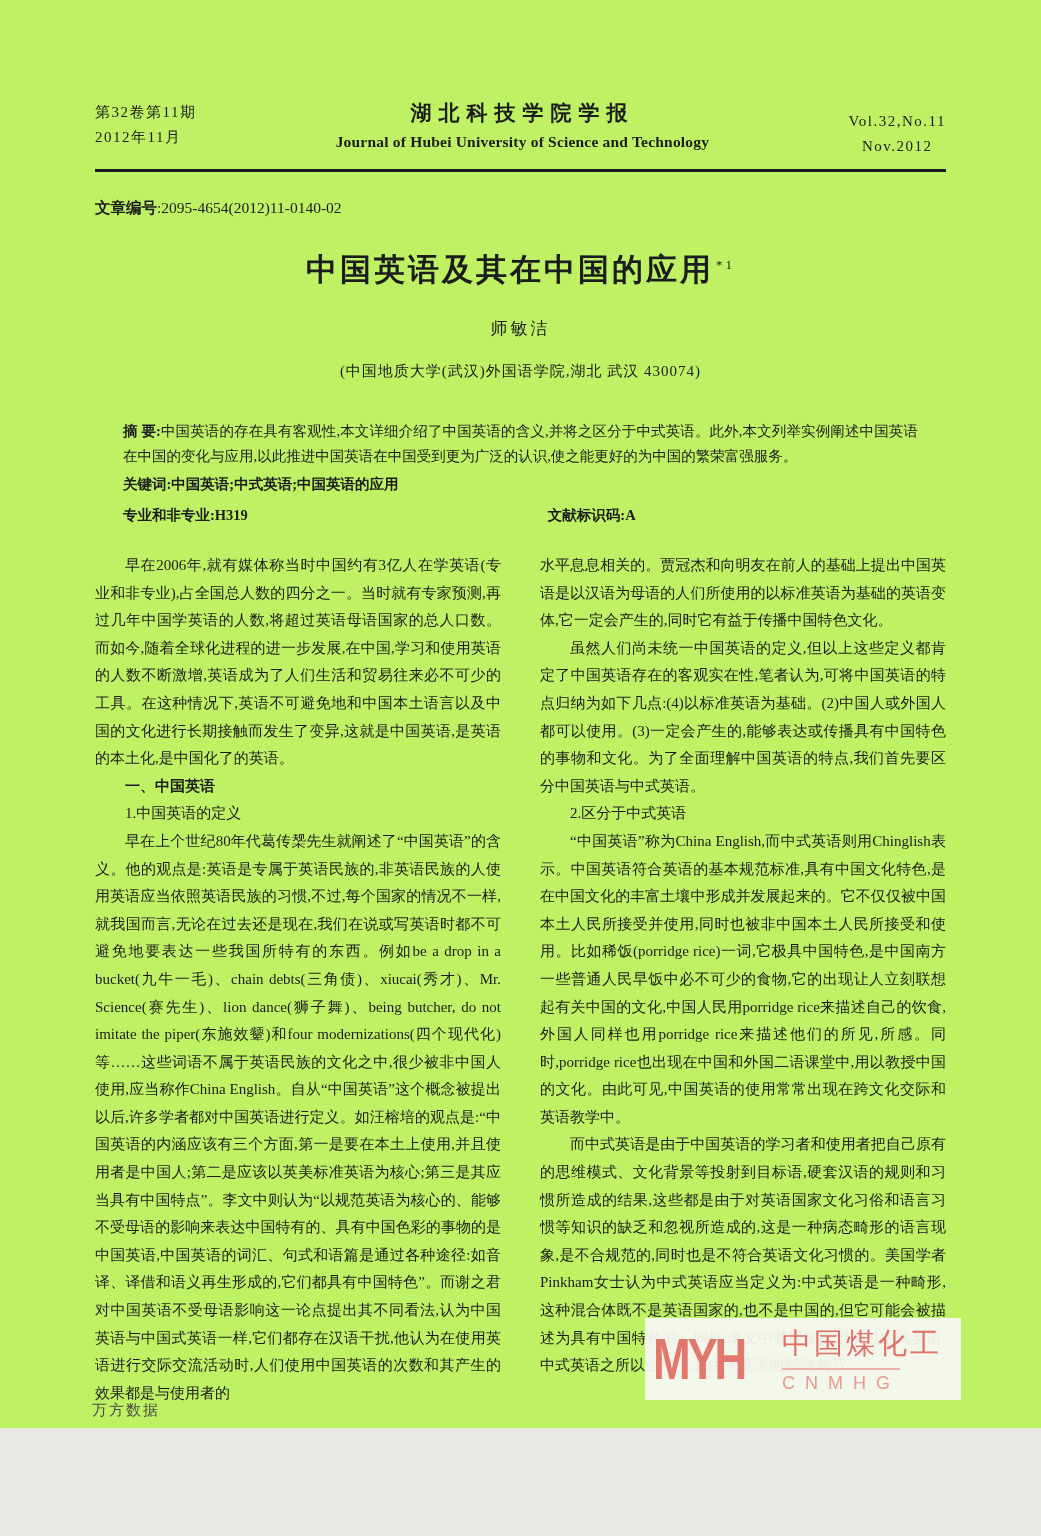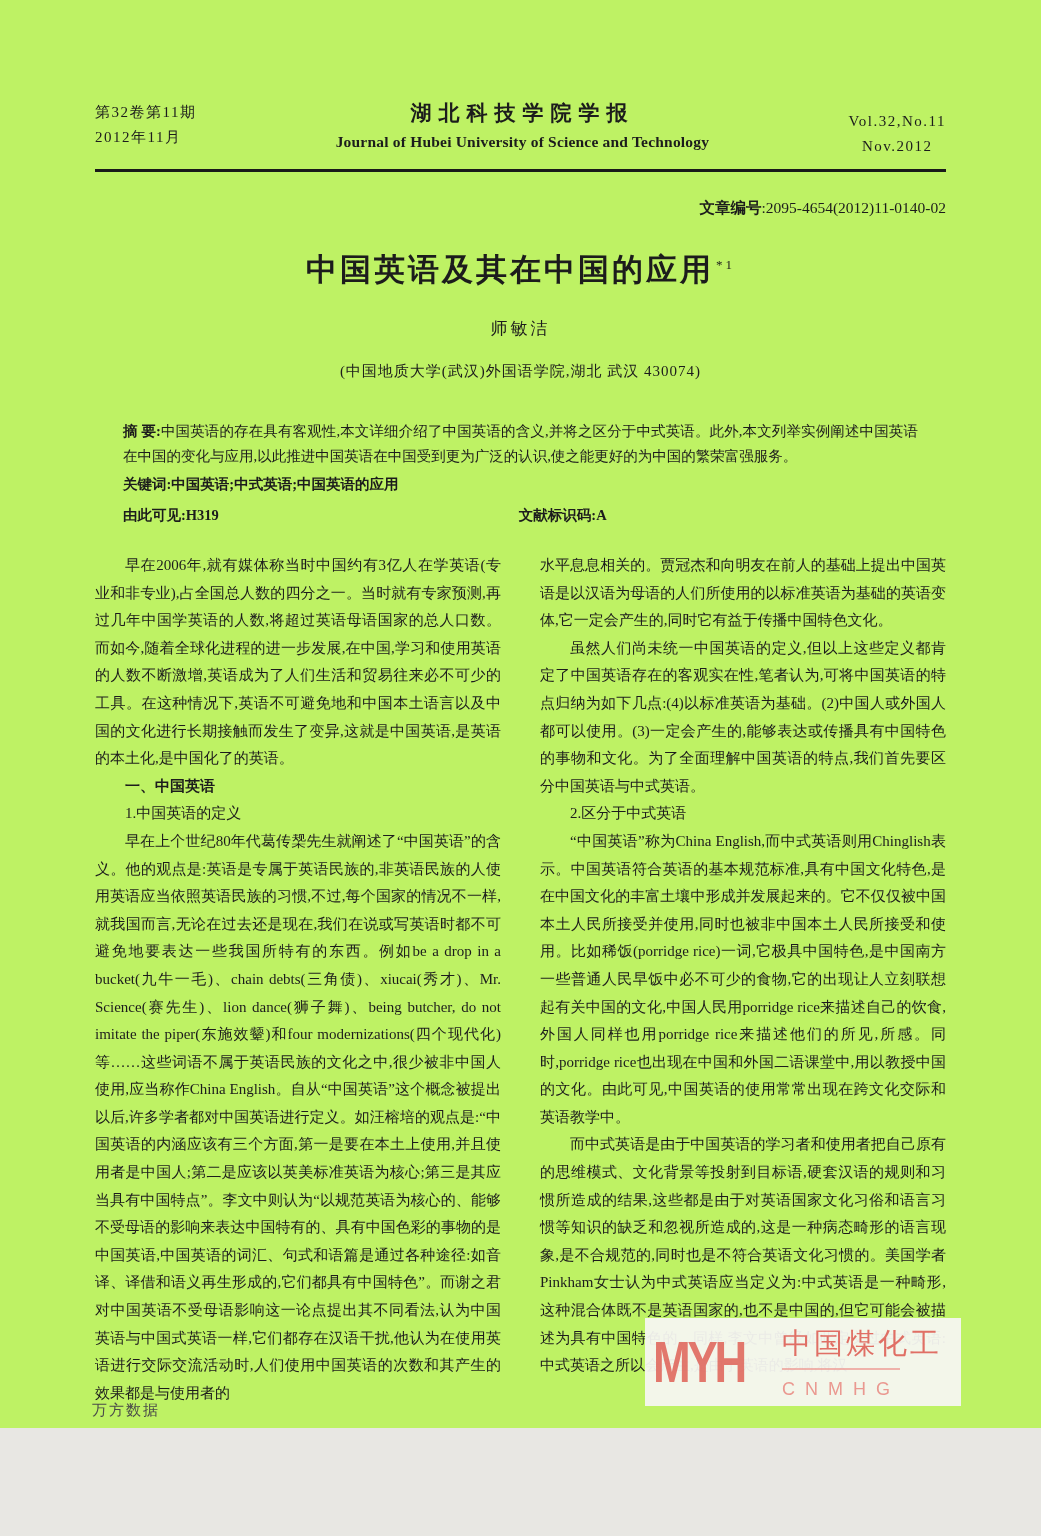--- a/index.html
+++ b/index.html
@@ -14,21 +14,21 @@
   .journal-header {
     display:flex; justify-content:space-between; align-items:center;
     border-bottom:3px solid #1a1a1a; padding-bottom:10px;
   }
   .jh-left, .jh-right { font-size:15px; line-height:25px; letter-spacing:1.5px; white-space:nowrap; }
   .jh-right { text-align:center;margin-top:19px; }
   .jh-center { text-align:center; flex:1; }
   .jh-name-cn { font-size:21px; font-weight:bold; letter-spacing:7px; }
   .jh-name-en { font-size:15.5px; font-weight:bold; margin-top:6px; letter-spacing:0.2px; }
 
-  .article-no { margin-top:26px; font-size:15.5px;text-align:right; }
+  .article-no { margin-top:26px; font-size:15.5px; }
   .b { font-weight:bold; }
 
   .title { margin:30px 0 0; text-align:center; font-size:31px; font-weight:bold; letter-spacing:3px; }
   .title-sup { font-size:13px; vertical-align:super; margin-left:2px; font-weight:normal; }
 
   .author { margin-top:26px; text-align:center; font-size:17px; letter-spacing:3px; }
   .affiliation { margin-top:22px; text-align:center; font-size:15px; letter-spacing:1px; }
 
   .abstract { margin:38px 28px 0 28px; font-size:14.5px; line-height:25px; text-align:justify; }
   .keywords { margin:3px 28px 0 28px; font-size:14.5px; line-height:25px; font-weight:bold; }
@@ -61,21 +61,21 @@
     font-family:"Liberation Sans","DejaVu Sans",sans-serif;
     font-weight:bold; font-size:58px; line-height:58px;
     color:rgba(222,96,86,0.85); letter-spacing:-4px;
     transform:scaleX(0.78); transform-origin:left center;
   }
   .wm-cn {
     font-size:29px; color:rgba(222,96,86,0.9); letter-spacing:3px;
     white-space:nowrap;
   }
   .wm-en {
-    margin-top:4px; padding-top:9px; border-top:2px solid rgba(236,150,142,0.7);
+    margin-top:4px; padding-top:3px; border-top:2px solid rgba(236,150,142,0.7);
     font-size:18px; color:rgba(233,142,134,0.9); letter-spacing:10px;
     font-family:"Liberation Sans","DejaVu Sans",sans-serif; width:fit-content;
   }
 </style>
 </head>
 <body>
 
 <div class="page">
   <div class="content">
 
@@ -106,21 +106,21 @@
 
     <div class="abstract">
       <span class="b">摘  要:</span><span>中国英语的存在具有客观性,本文详细介绍了中国英语的含义,并将之区分于中式英语。此外,本文列举实例阐述中国英语在中国的变化与应用,以此推进中国英语在中国受到更为广泛的认识,使之能更好的为中国的繁荣富强服务。</span>
     </div>
 
     <div class="keywords">
       <span>关键词:</span><span>中国英语;中式英语;中国英语的应用</span>
     </div>
 
     <div class="clc-row">
-      <span class="b">由此可见:H319</span>
+      <span class="b">专业和非专业:H319</span>
       <span class="b doc-code">文献标识码:A</span>
     </div>
 
     <div class="columns">
       <div class="col">
         <p class="indent">早在2006年,就有媒体称当时中国约有3亿人在学英语(专业和非专业),占全国总人数的四分之一。当时就有专家预测,再过几年中国学英语的人数,将超过英语母语国家的总人口数。而如今,随着全球化进程的进一步发展,在中国,学习和使用英语的人数不断激增,英语成为了人们生活和贸易往来必不可少的工具。在这种情况下,英语不可避免地和中国本土语言以及中国的文化进行长期接触而发生了变异,这就是中国英语,是英语的本土化,是中国化了的英语。</p>
         <p class="indent sec">一、中国英语</p>
         <p class="indent">1.中国英语的定义</p>
         <p class="indent">早在上个世纪80年代葛传椝先生就阐述了“中国英语”的含义。他的观点是:英语是专属于英语民族的,非英语民族的人使用英语应当依照英语民族的习惯,不过,每个国家的情况不一样,就我国而言,无论在过去还是现在,我们在说或写英语时都不可避免地要表达一些我国所特有的东西。例如be a drop in a bucket(九牛一毛)、chain debts(三角债)、xiucai(秀才)、Mr. Science(赛先生)、lion dance(狮子舞)、being butcher, do not imitate the piper(东施效颦)和four modernizations(四个现代化)等……这些词语不属于英语民族的文化之中,很少被非中国人使用,应当称作China English。自从“中国英语”这个概念被提出以后,许多学者都对中国英语进行定义。如汪榕培的观点是:“中国英语的内涵应该有三个方面,第一是要在本土上使用,并且使用者是中国人;第二是应该以英美标准英语为核心;第三是其应当具有中国特点”。李文中则认为“以规范英语为核心的、能够不受母语的影响来表达中国特有的、具有中国色彩的事物的是中国英语,中国英语的词汇、句式和语篇是通过各种途径:如音译、译借和语义再生形成的,它们都具有中国特色”。而谢之君对中国英语不受母语影响这一论点提出其不同看法,认为中国英语与中国式英语一样,它们都存在汉语干扰,他认为在使用英语进行交际交流活动时,人们使用中国英语的次数和其产生的效果都是与使用者的</p>
       </div>

